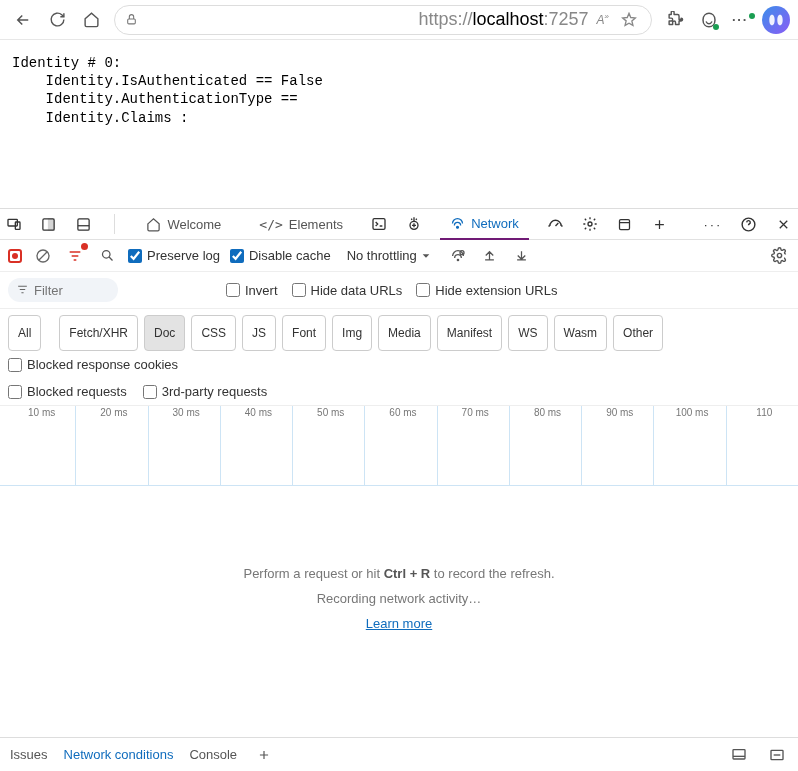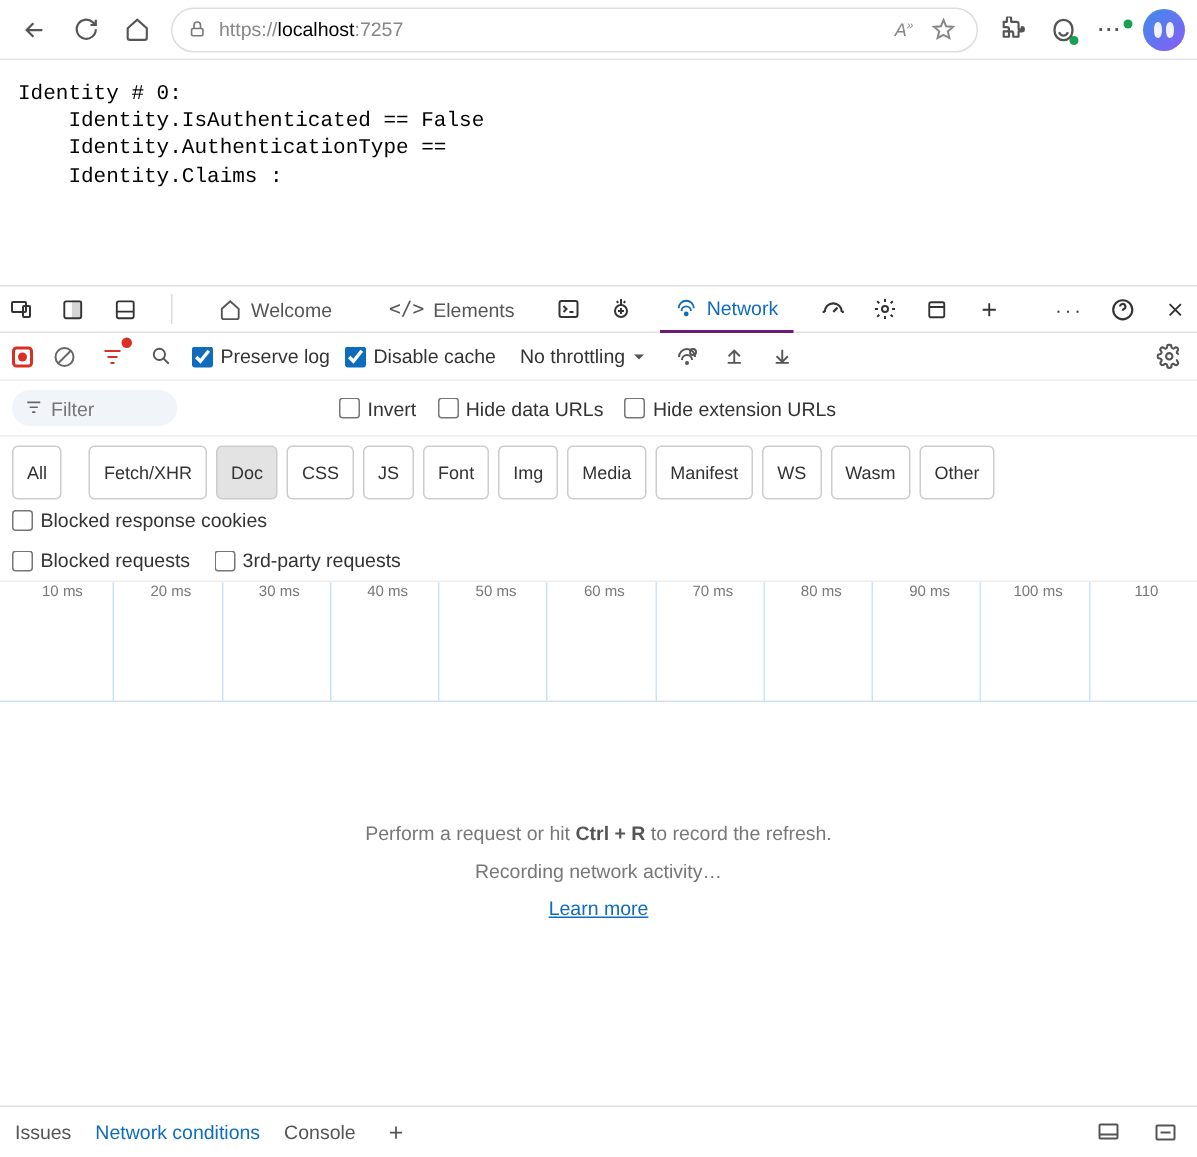--- a/index.html
+++ b/index.html
@@ -4,30 +4,30 @@
 <style>
 * { margin: 0; padding: 0; box-sizing: border-box; font-family: "Segoe UI", -apple-system, sans-serif; }
 body { width: 798px; height: 771px; background: #fff; position: relative; font-size: 13px; color: #333; }
 .row { display: flex; align-items: center; }
 .icon-btn { width: 30px; height: 30px; display: flex; align-items: center; justify-content: center; cursor: pointer; color: #555; border-radius: 4px; }
 svg { display: block; }
 
 
 .browser-bar { height: 40px; padding: 4px 8px; gap: 4px; border-bottom: 1px solid #e7e7e7; }
 .addr { flex: 1; height: 30px; border: 1px solid #ddd; border-radius: 15px; display: flex; align-items: center; padding: 0 10px; gap: 8px; margin: 0 4px; }
-.addr-text { flex: 1; font-size: 13px; color: #333; }
+.addr-text { flex: 1; font-size: 18px; color: #333; text-align: right; }
 .circ-dot { width: 6px; height: 6px; border-radius: 50%; background: #1a9e52; position: absolute; bottom: -1px; right: -1px; }
 .icorel { position: relative; display: inline-flex; }
 .avatar { width: 28px; height: 28px; border-radius: 50%; background: linear-gradient(135deg,#3b8eea,#8a5cf5); display: flex; align-items: center; justify-content: center; }
 
 
 .page { height: 150px; padding: 14px 12px; font-family: "Consolas","Courier New",monospace; font-size: 14px; white-space: pre; line-height: 1.3; color: #000; }
 
 
-.dt-tabs { height: 32px; border-top: 1px solid #ddd; border-bottom: 1px solid #e1e1e1; padding: 0 6px; gap: 18px; }
+.dt-tabs { height: 32px; border-top: 1px solid #ddd; border-bottom: 1px solid #e1e1e1; padding: 0 6px; gap: 18px; margin-top: 18px; }
 .dt-tab { height: 32px; padding: 0 10px; display: flex; align-items: center; gap: 6px; cursor: pointer; color: #555; font-size: 13px; }
 .dt-tab.active { color: #0f6cbd; border-bottom: 2px solid #701a75; }
 .vdiv { width: 1px; height: 20px; background: #ddd; margin: 0 4px; }
 .ico22 { width: 22px; height: 22px; display:flex; align-items:center; justify-content:center; cursor:pointer; }
 
 
 .net-tb { height: 32px; padding: 0 8px; gap: 10px; border-bottom: 1px solid #eee; }
 .rec { width: 14px; height: 14px; border: 2px solid #d93025; border-radius: 3px; display:flex; align-items:center; justify-content:center; }
 .rec-dot { width: 6px; height: 6px; background: #d93025; border-radius: 50%; }
 .chk { display:flex; align-items:center; gap:5px; cursor:pointer; font-size: 13px; }

